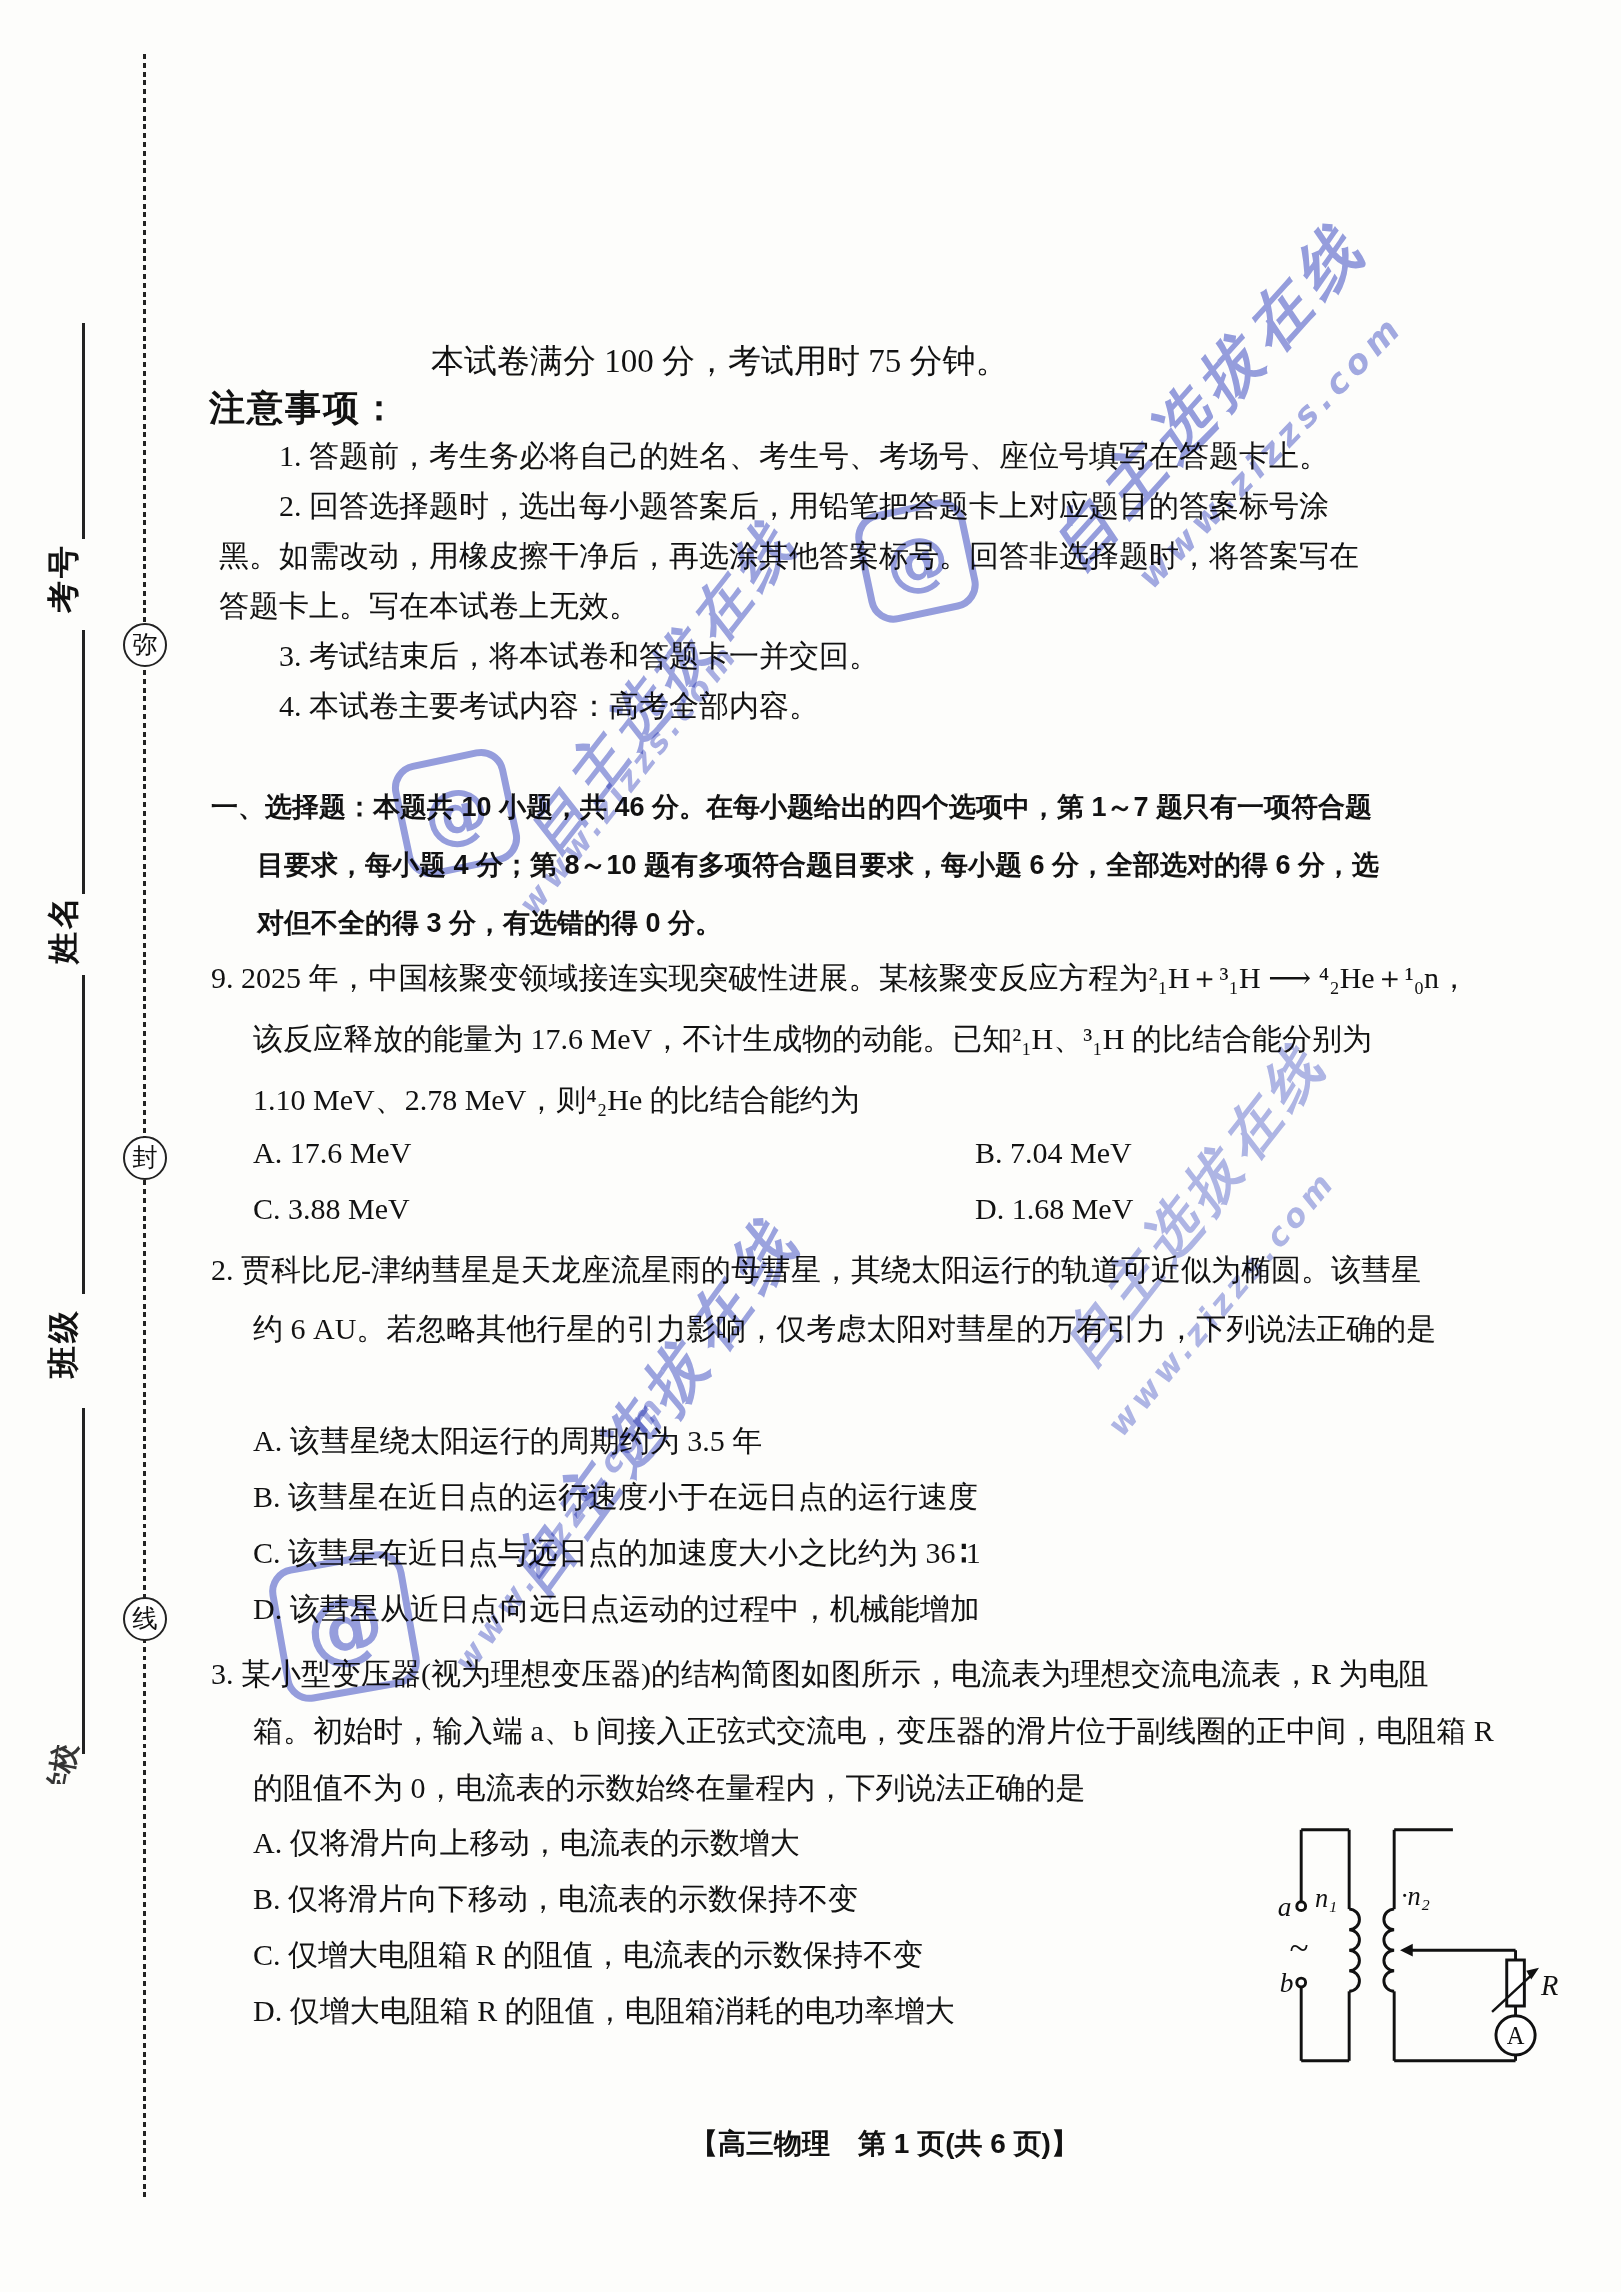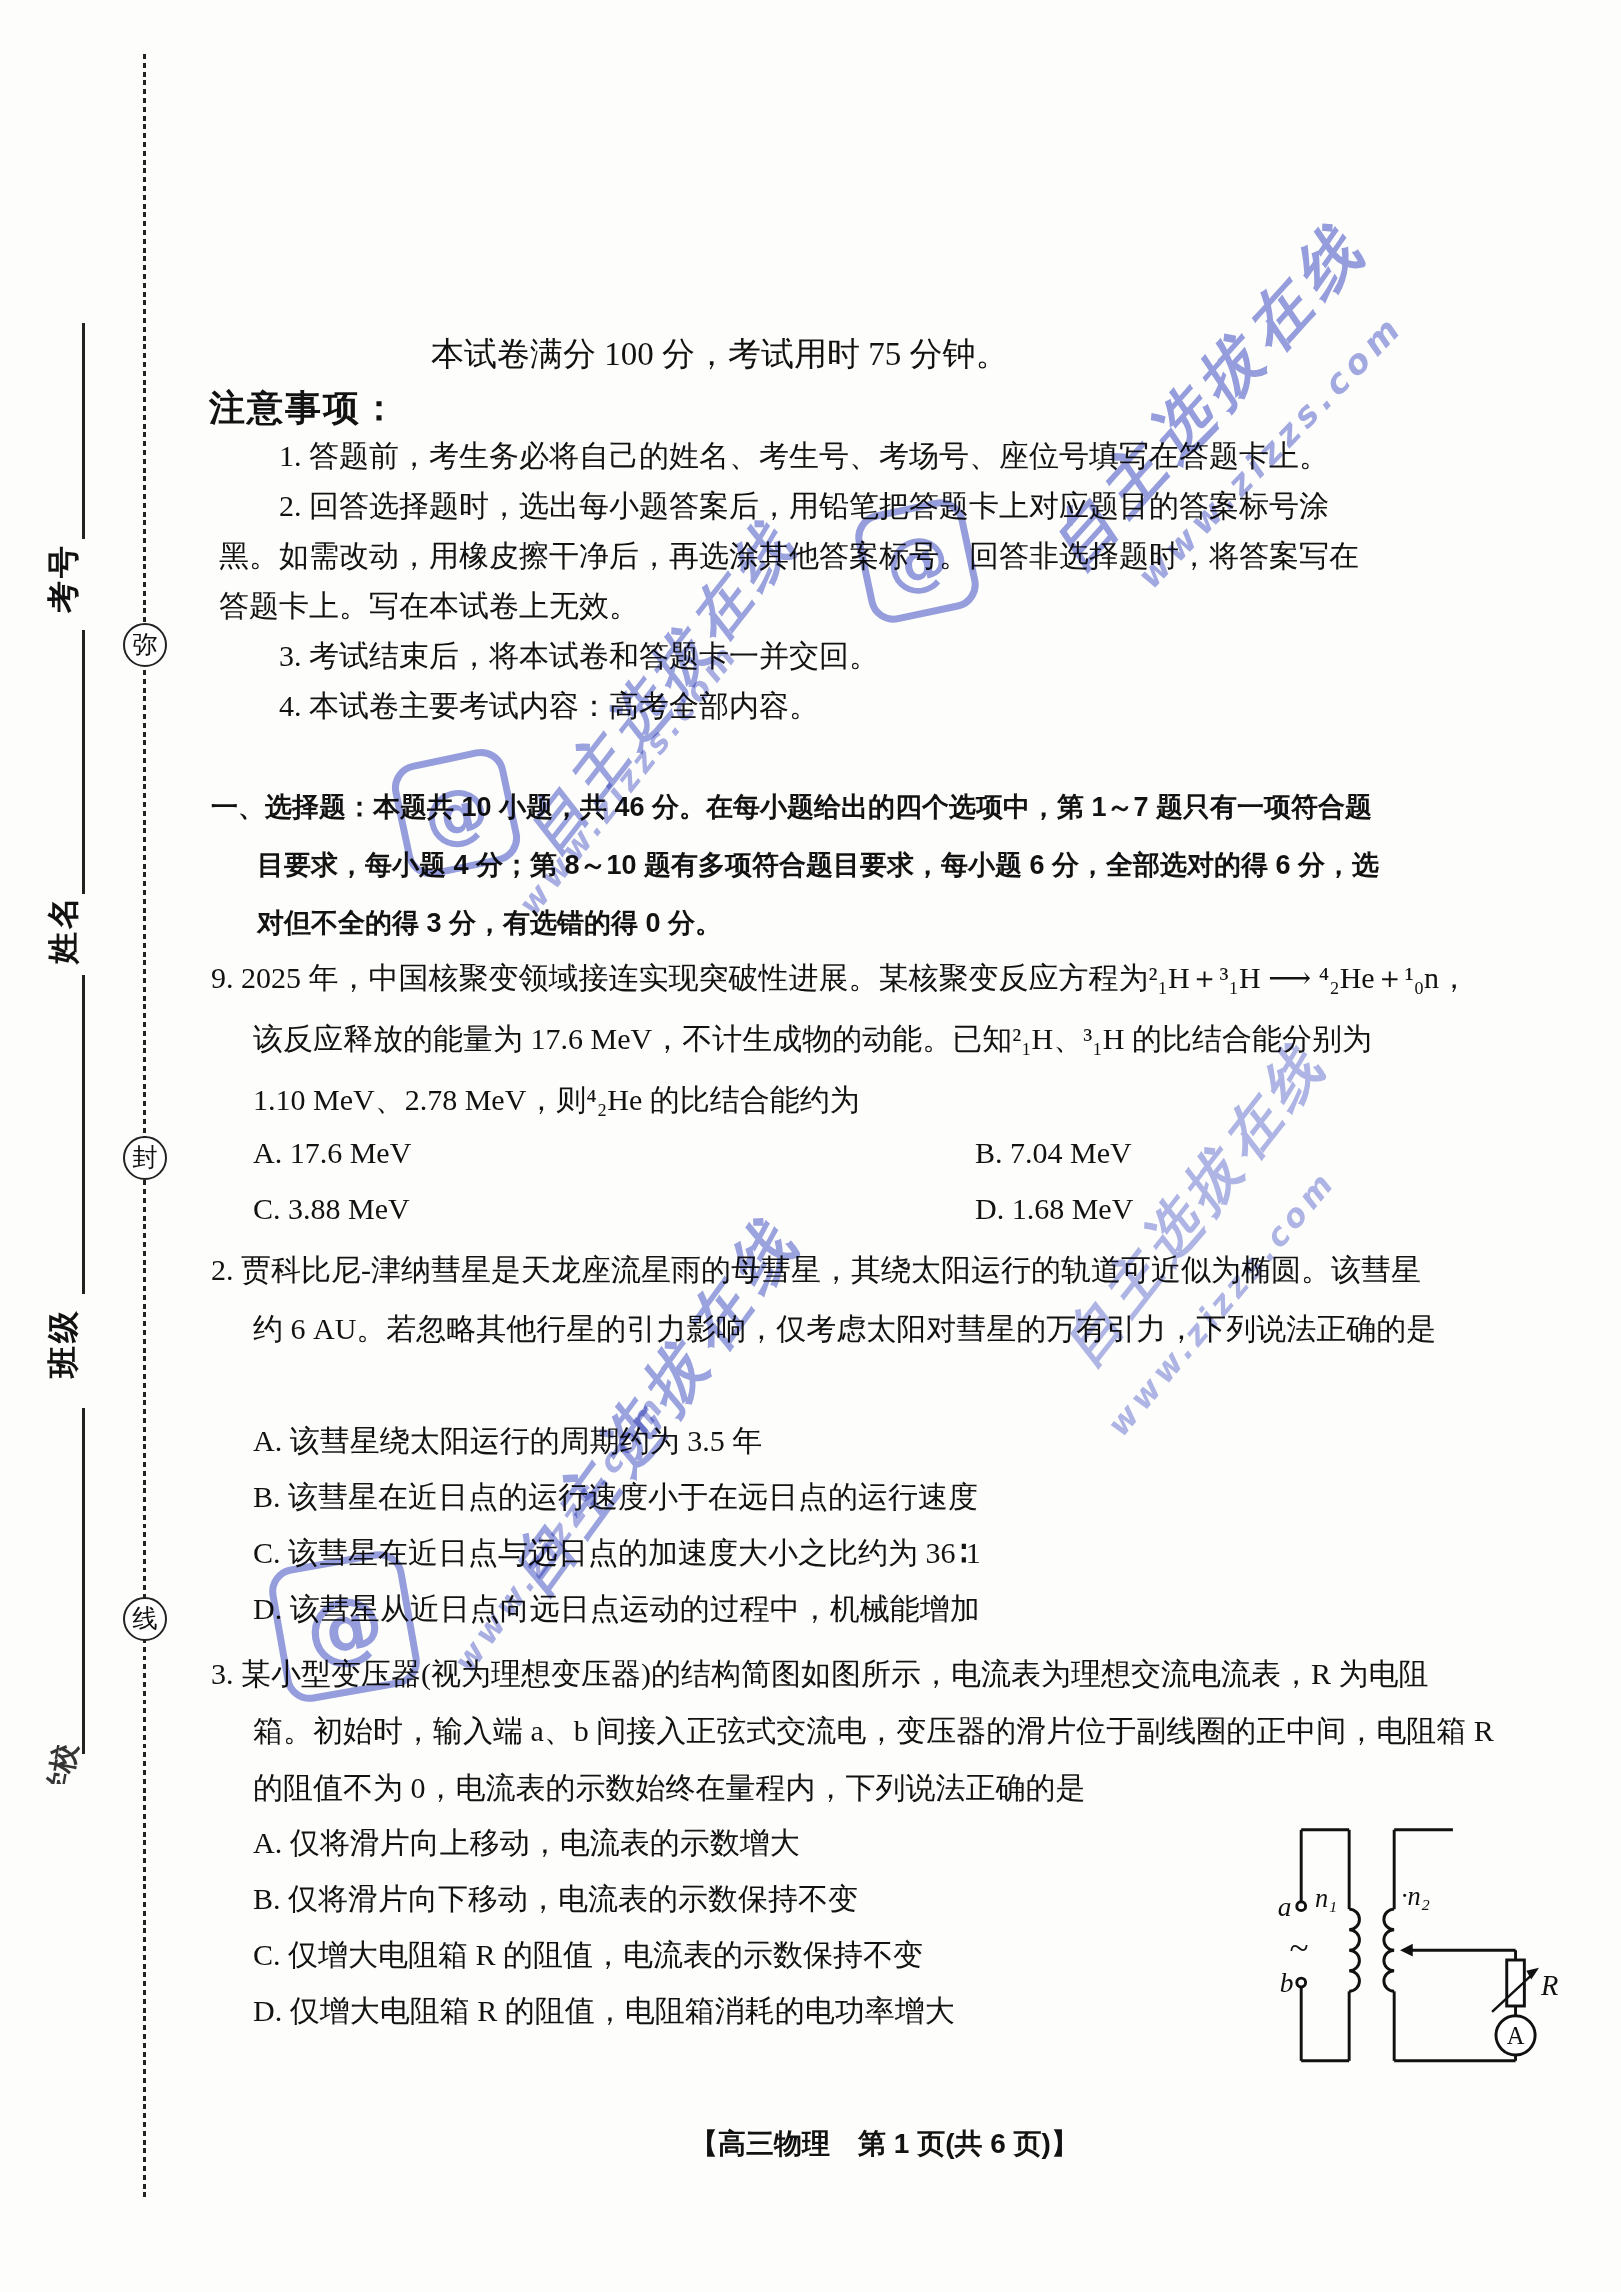--- a/index.html
+++ b/index.html
@@ -5,21 +5,21 @@
   html,body{margin:0;padding:0;background:#d9d9d9;}
   #page{position:relative;width:1621px;height:2293px;margin:0 auto;background:#fdfdfb;overflow:hidden;
         color:#121212;font-family:"Liberation Serif","DejaVu Serif",serif;}
   .hd{font-family:"Liberation Sans","DejaVu Sans",sans-serif;font-weight:bold;}
   .abs{position:absolute;}
   .line{white-space:nowrap;}
   .opt{white-space:nowrap;}
 
   
   #title{left:402px;top:162px;font-size:57px;letter-spacing:5.9px;}
-  #subtitle{left:431px;top:332px;font-size:33px;}
+  #subtitle{left:431px;top:339px;font-size:33px;}
   #notice-head{left:209px;top:384px;font-size:36px;letter-spacing:2px;}
   #footer{left:690px;top:2125px;font-size:28px;}
 
   
   #notice-lines{top:431px;left:0;right:0;font-size:30px;line-height:50px;}
   #notice-lines .ind-num{padding-left:279px;}
   #notice-lines .ind-wrap{padding-left:219px;}
 
   #section-lines{top:778px;left:0;right:0;font-size:27px;line-height:58px;
                  font-family:"Liberation Sans","DejaVu Sans",sans-serif;font-weight:bold;}

